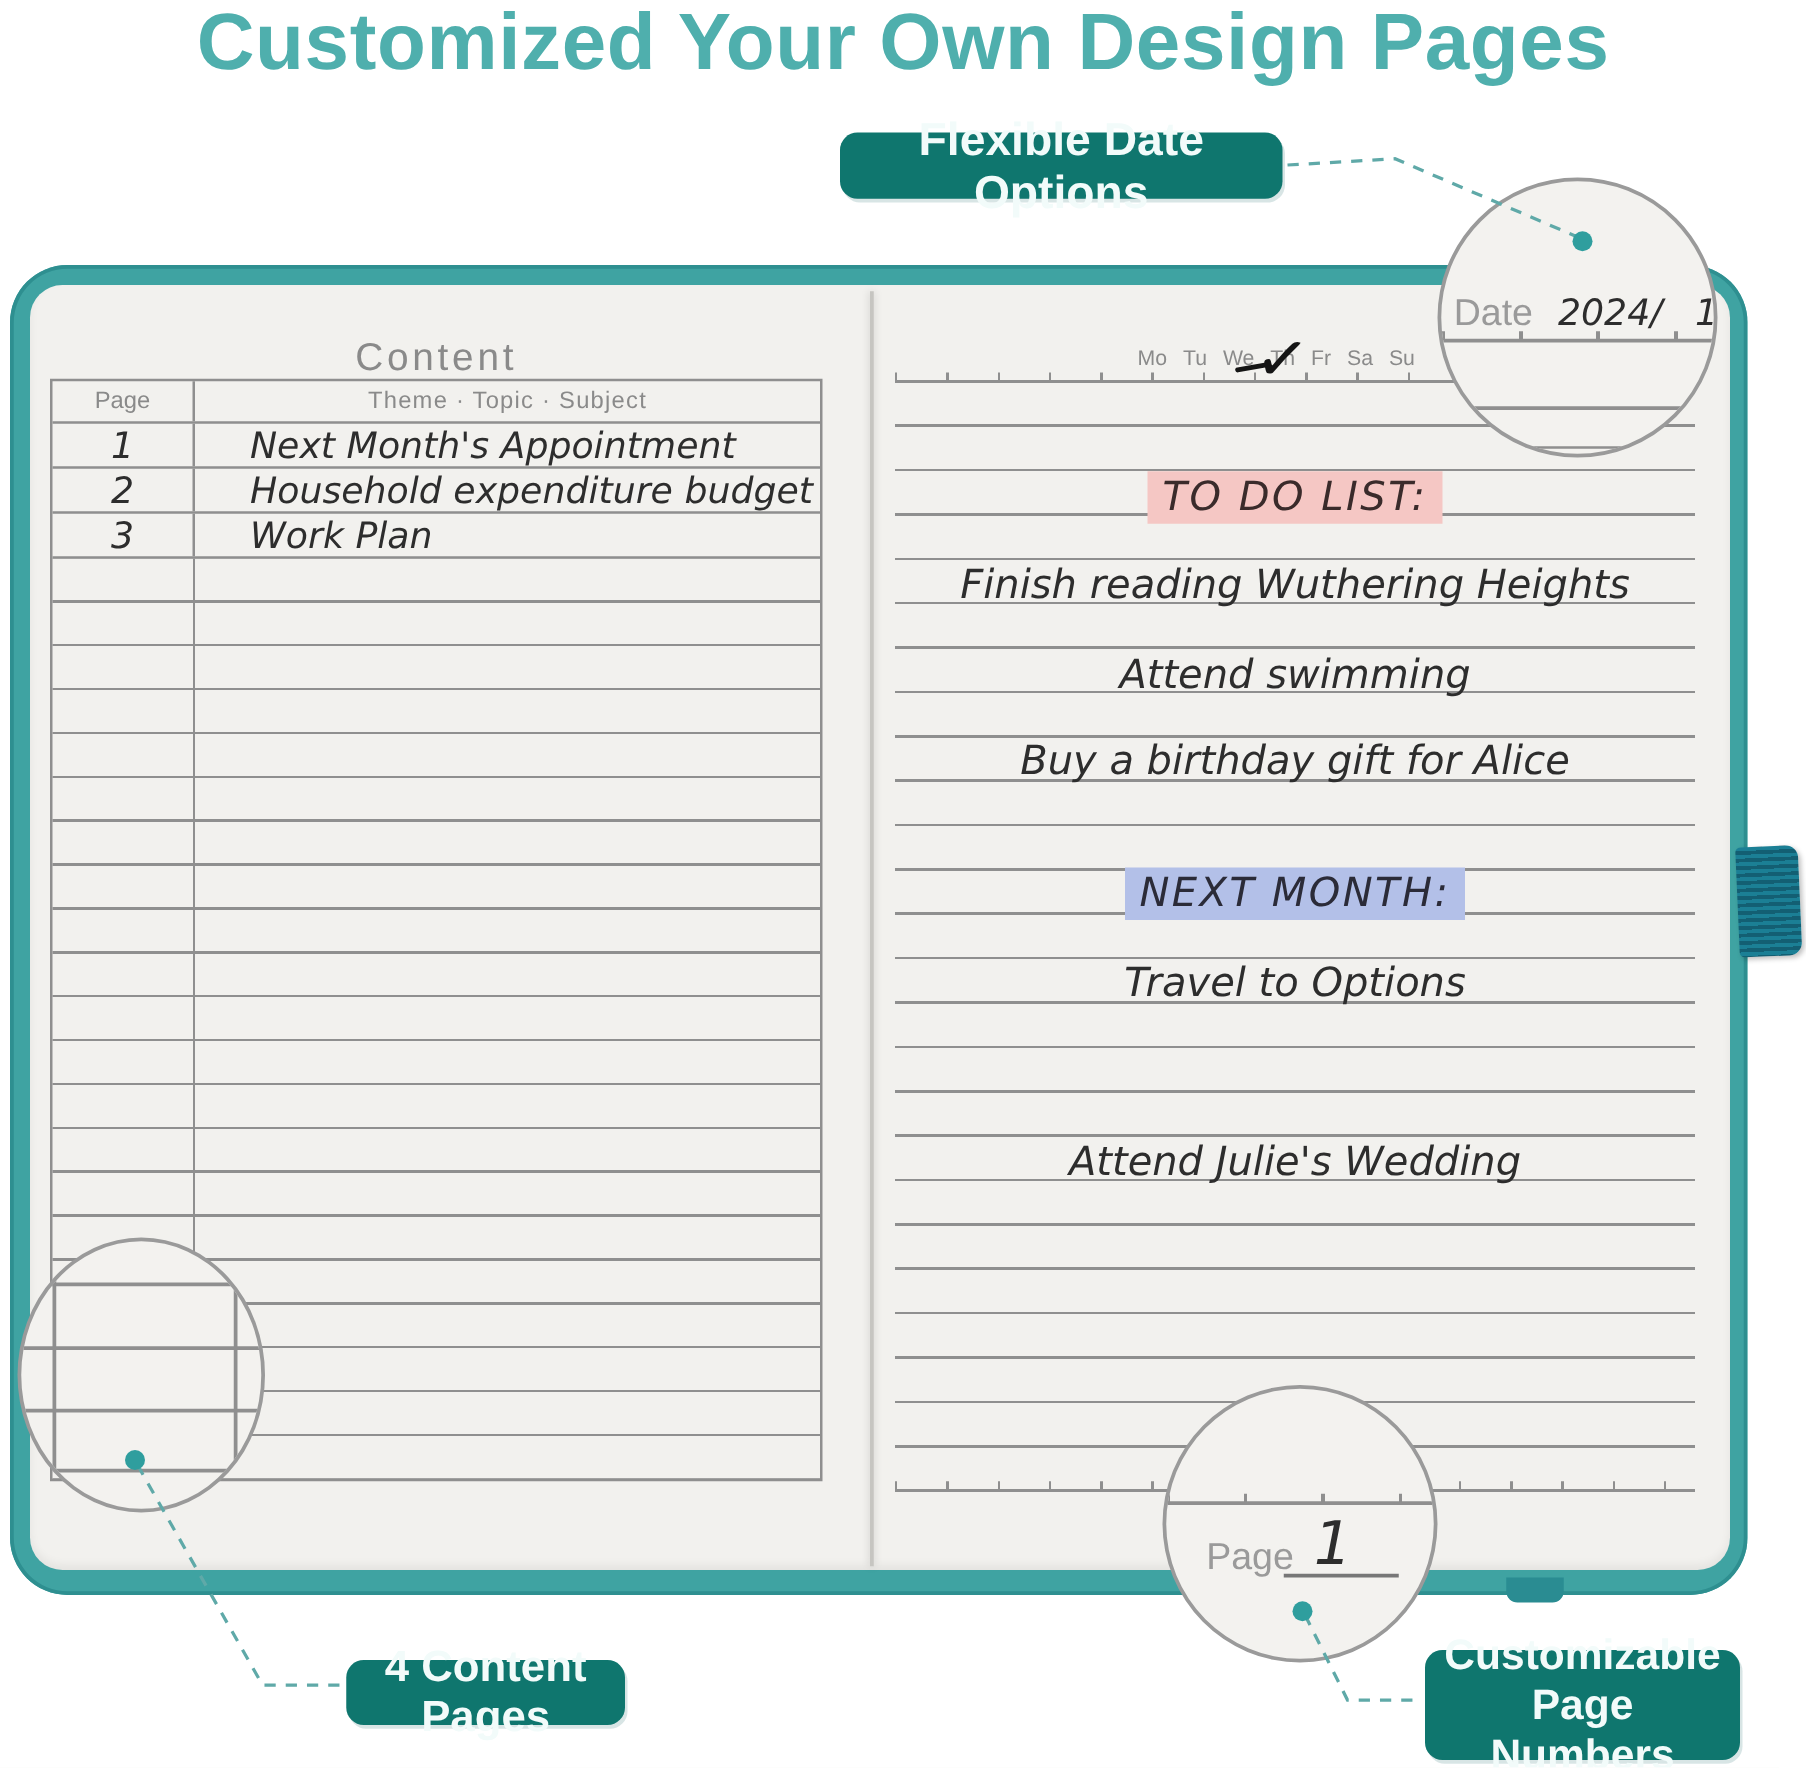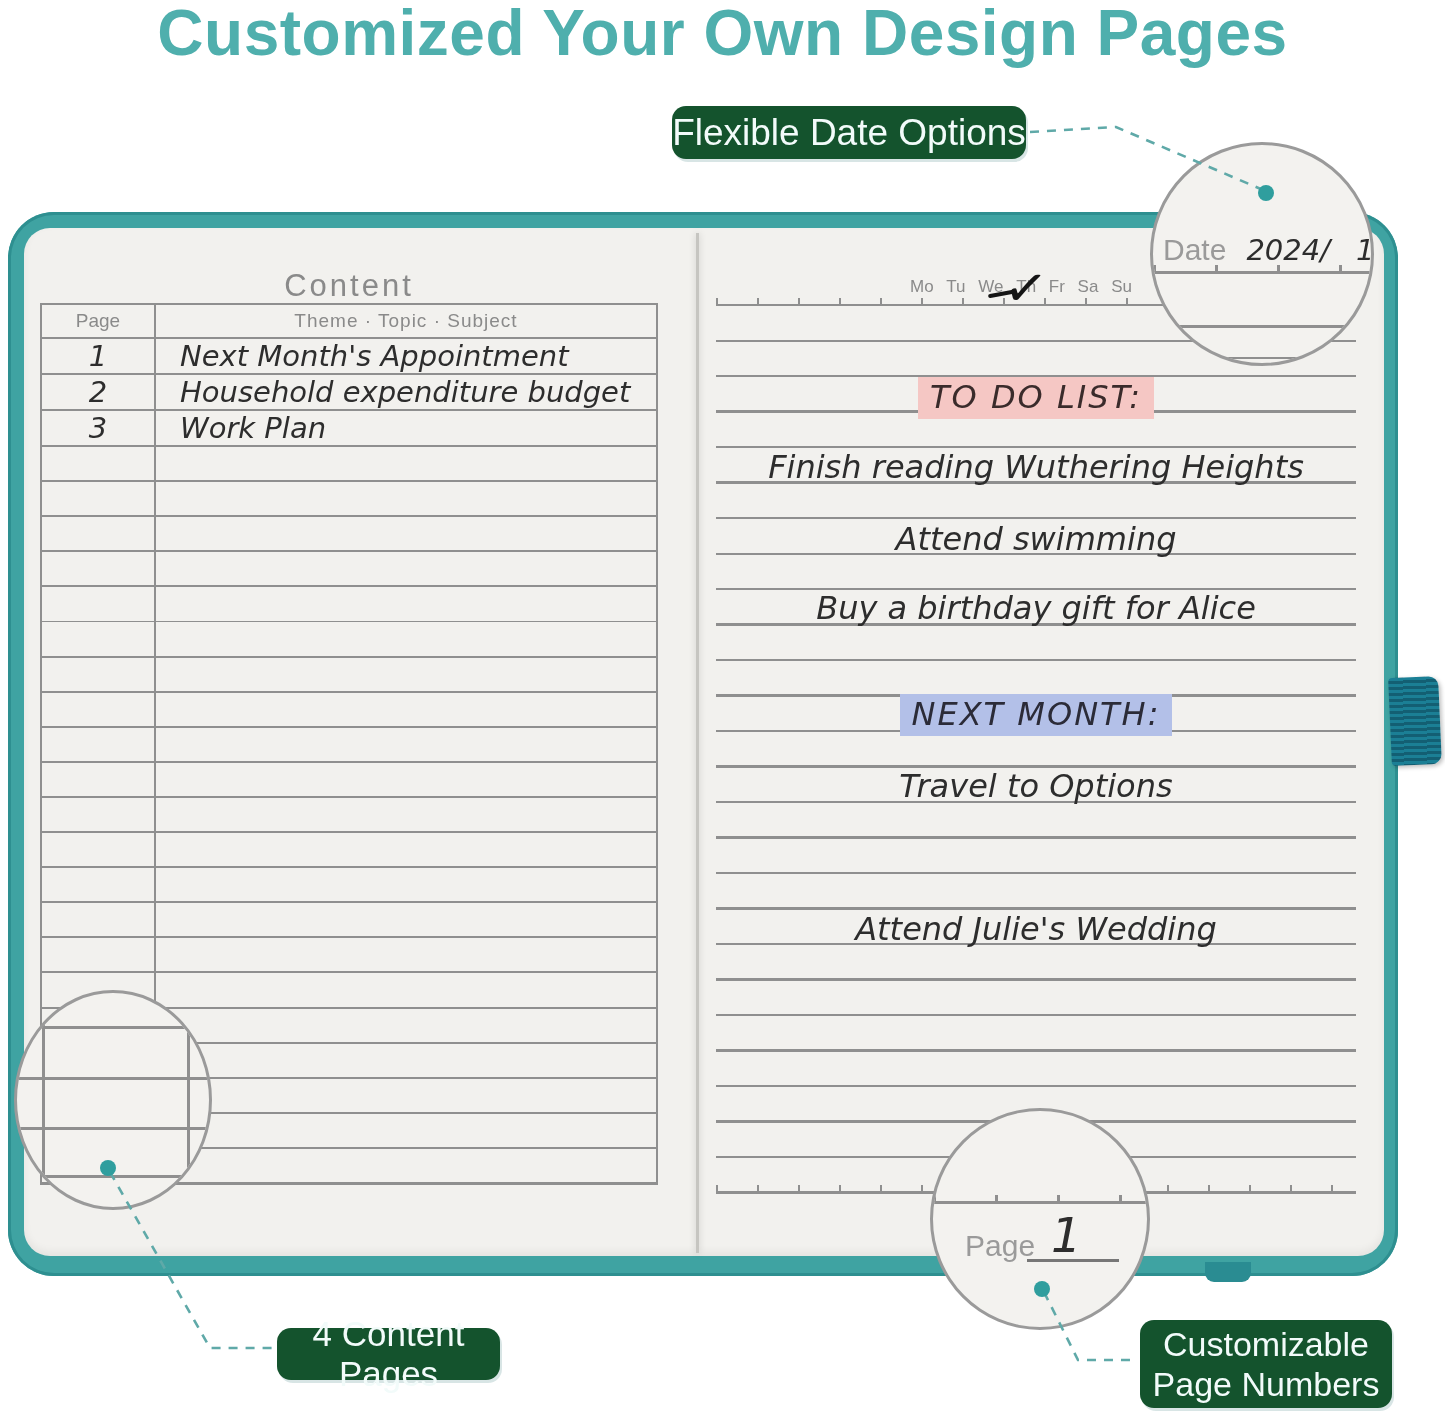--- a/index.html
+++ b/index.html
@@ -9,22 +9,22 @@
     background:#ffffff; font-family:"Liberation Sans", sans-serif;
   }
   
   .headline {
     position:absolute; left:0; top:-4px; width:100%;
     text-align:center; font-size:64px; font-weight:bold;
     color:#4fafad; letter-spacing:0.5px;
   }
   
   .badge {
-    position:absolute; background:#14532d; color:#f2fbfa;
-    font-weight:normal; text-align:center; border-radius:14px;
+    position:absolute; background:#0f766e; color:#f2fbfa;
+    font-weight:bold; text-align:center; border-radius:14px;
     display:flex; align-items:center; justify-content:center;
     box-shadow:2px 3px 0 rgba(40,110,110,0.18);
   }
   .badge-date   { left:672px; top:106px;  width:354px; height:53px; font-size:37px; }
   .badge-pages  { left:277px; top:1328px; width:223px; height:52px; font-size:35px; }
   .badge-custom { left:1140px; top:1320px; width:252px; height:88px; font-size:34px; line-height:1.18; padding:0 10px; }
   
   .cover {
     position:absolute; left:8px; top:212px; width:1390px; height:1064px;
     background:#3fa3a2; border-radius:46px;
@@ -65,21 +65,21 @@
   }
   .ctable .hrow .c2 {
     flex:1; display:flex; align-items:center; justify-content:center;
     font-size:19px; color:#8a8a8a; letter-spacing:1px;
   }
   .ctable .drow { height:36px; display:flex; border-bottom:2px solid #8f8f8f; }
   .ctable .drow .c1 {
     width:114px; border-right:2px solid #8f8f8f; display:flex;
     align-items:center; justify-content:center;
   }
-  .ctable .drow .c2 { flex:1; display:flex; align-items:center; padding-left:24px; }
+  .ctable .drow .c2 { flex:1; display:flex; align-items:center; padding-left:44px; }
   .ctable .erows {
     flex:1;
     background-image:
       repeating-linear-gradient(to bottom, transparent 0 33.1px, #8f8f8f 33.1px 35.1px),
       linear-gradient(to right, transparent 0 112px, #8f8f8f 112px 114px, transparent 114px);
   }
   .hand { font-family:"DejaVu Sans", sans-serif; font-style:italic; color:#2d2d2d; }
   .drow .hand { font-size:29px; }
   
   .ruled {

